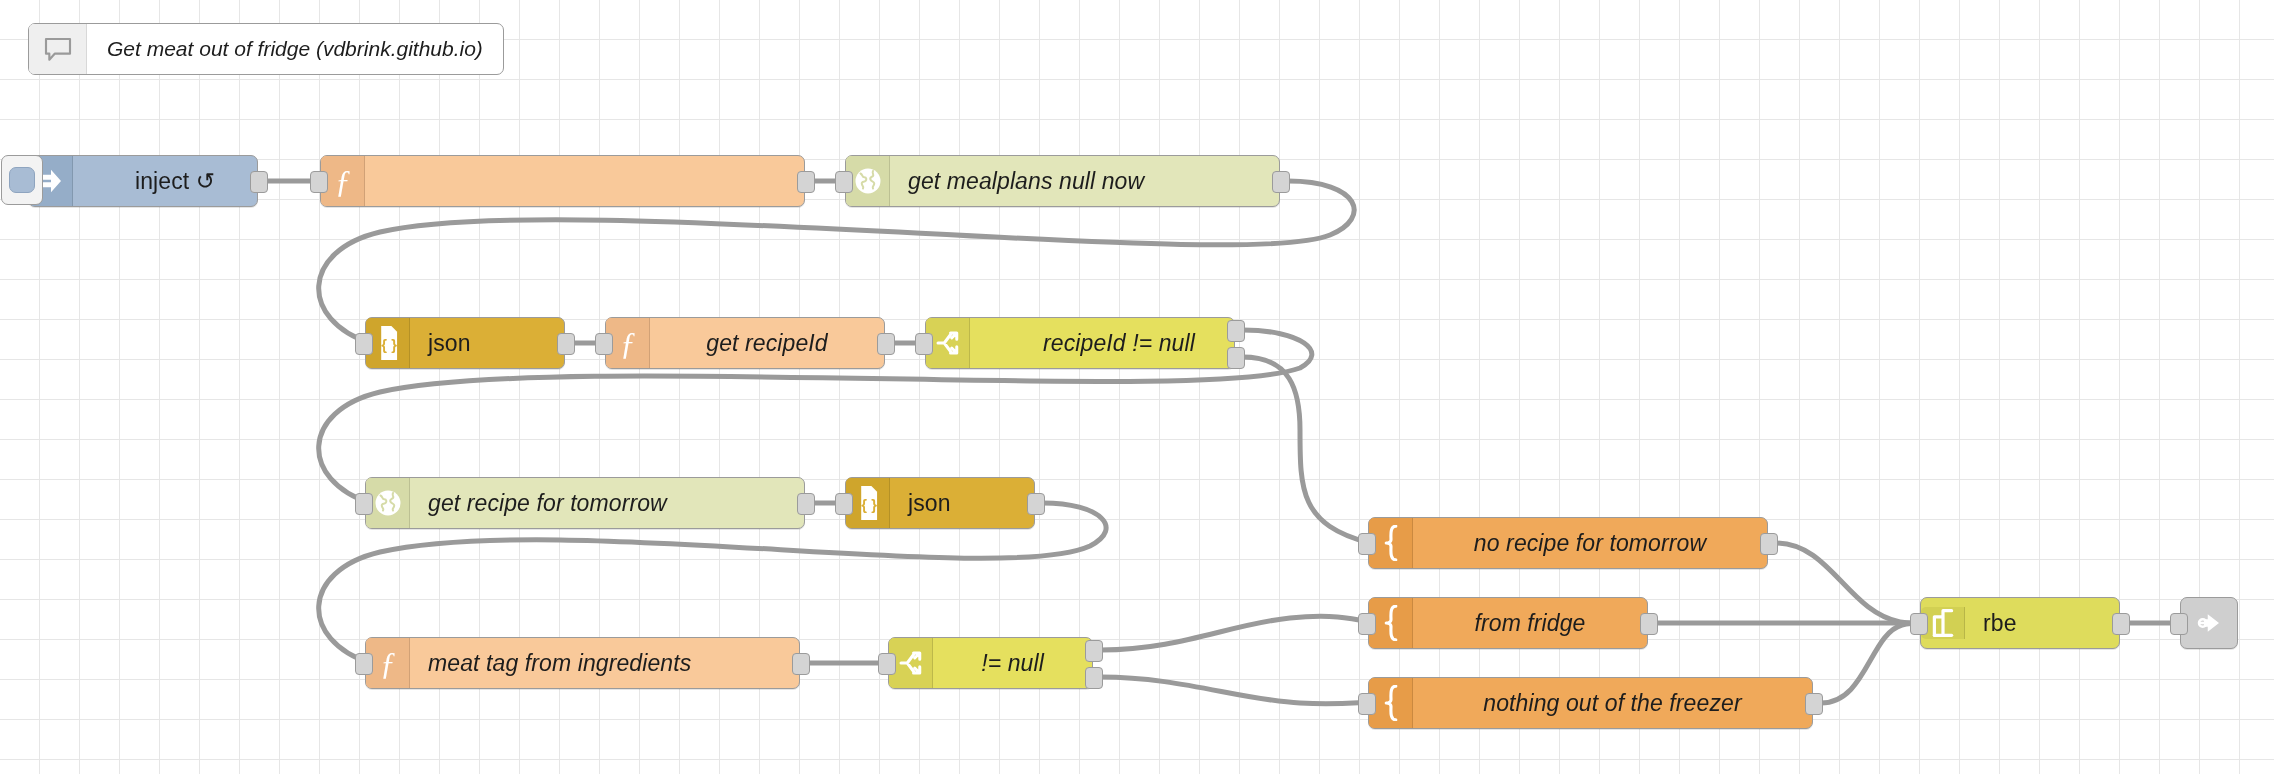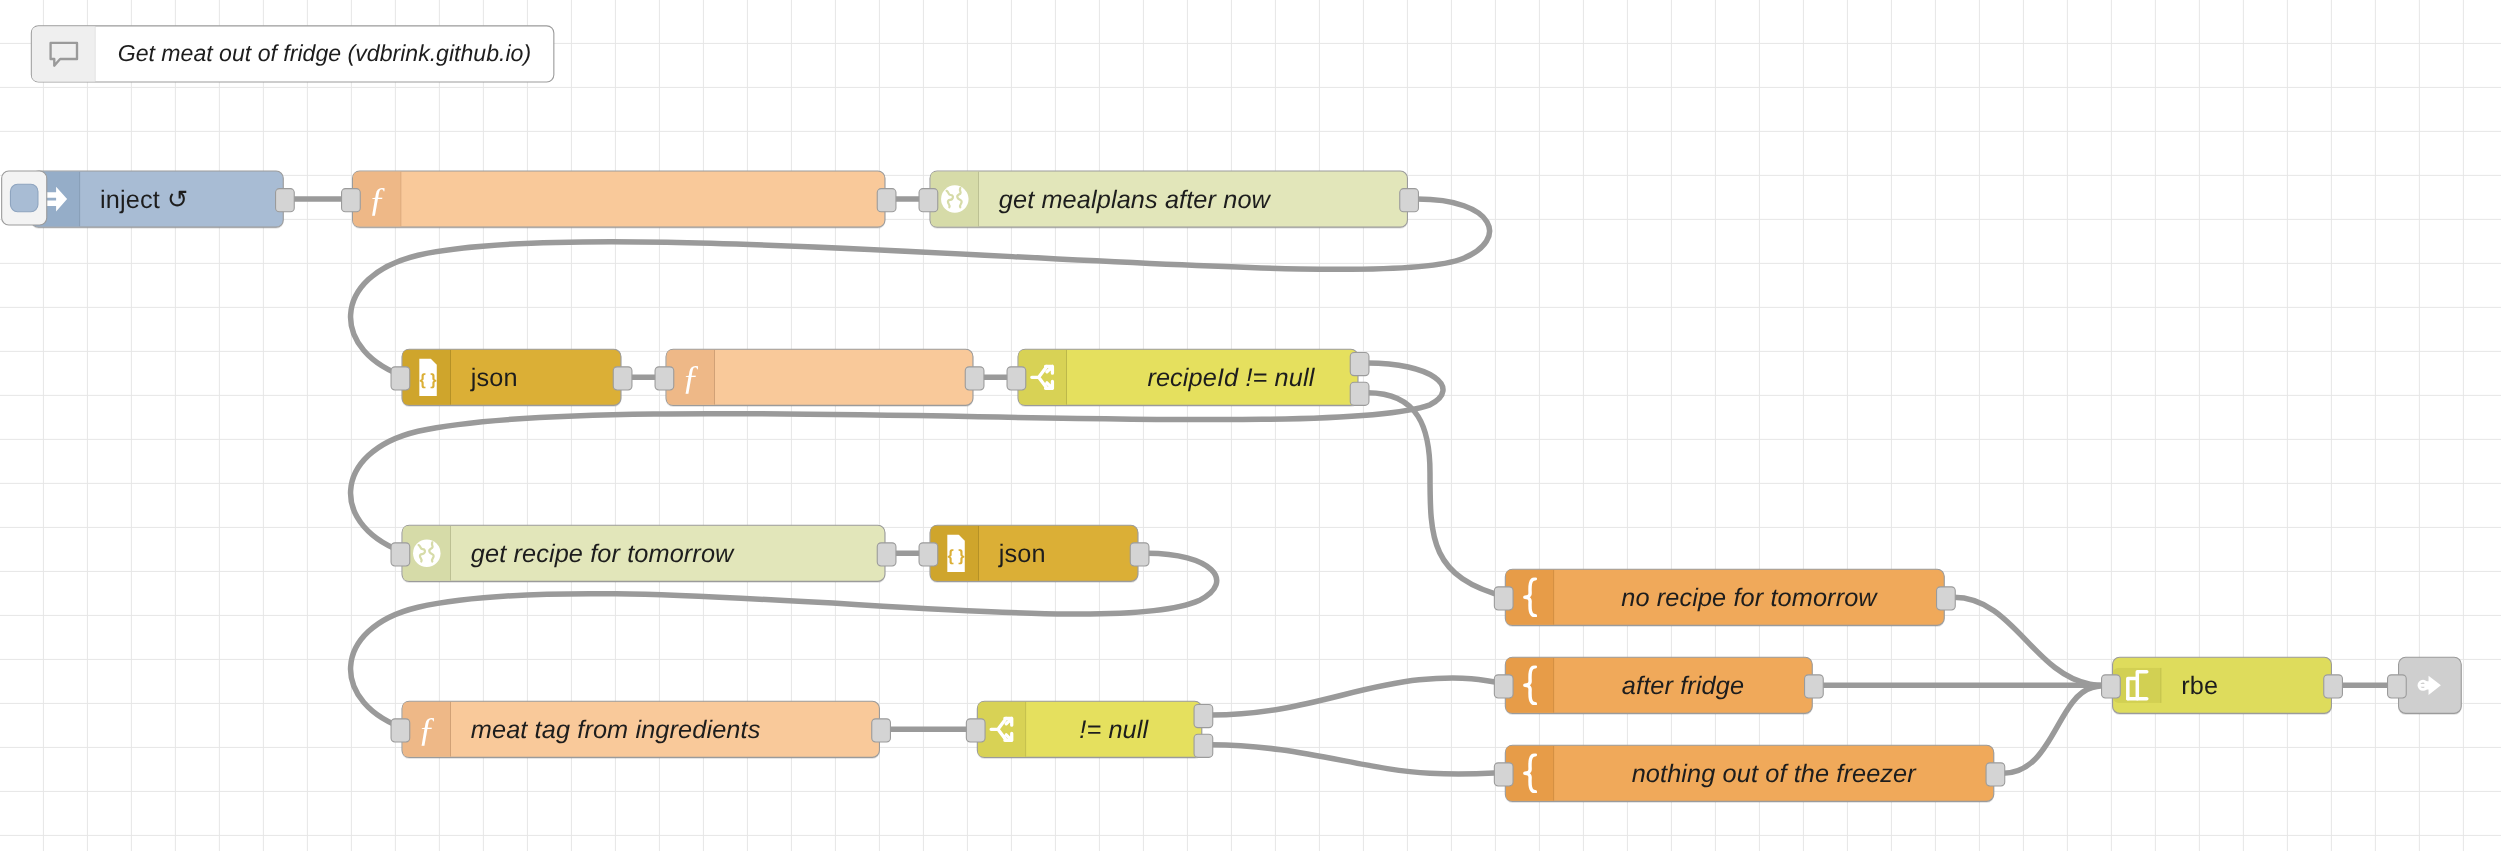--- a/index.html
+++ b/index.html
@@ -44,21 +44,21 @@
 
   
   .port{
     position:absolute; width:18px; height:22px;
     background:#d4d4d4; border:1.6px solid #9b9b9b; border-radius:4px;
   }
   .port.in{ left:-11px; }
   .port.out{ right:-11px; }
 
   
-  .n-inject   { background:#a8bcd4; }
+  .n-inject   { background:#a8bcd4;gap:44px; }
   .n-inject .icon-box{ background:#95adc8; }
   .n-function { background:#f9c99a; }
   .n-function .icon-box{ background:#eeb887; }
   .n-http     { background:#e2e6ba; }
   .n-http .icon-box{ background:#d6dba8; }
   .n-json     { background:#dbaf36; }
   .n-json .icon-box{ background:#cfa52c; }
   .n-switch   { background:#e5e05e; }
   .n-switch .icon-box{ background:#d8d255; }
   .n-template { background:#f0a95a; }
@@ -178,21 +178,21 @@
     <div class="port out" style="top:15px;"></div>
   </div>
 
   <div class="node n-http" style="left:845px; top:155px; width:435px;">
     <div class="icon-box">
       <svg width="30" height="30" viewBox="0 0 24 24">
         <circle cx="12" cy="12" r="10" fill="#fff"></circle>
         <path d="M6 6c2 1 1 3 3 3s2 2 1 3-3 0-3 2 2 2 1 4M16 4c-1 2 1 3 0 4s-3 1-2 3 3 1 3 3-2 2-1 4" stroke="#d6dba8" stroke-width="1.6" fill="none" stroke-linecap="round"></path>
       </svg>
     </div>
-    <div class="label">get mealplans after now</div>
+    <div class="label">get mealplans null now</div>
     <div class="port in" style="top:15px;"></div>
     <div class="port out" style="top:15px;"></div>
   </div>
 
   <div class="node n-json" style="left:365px; top:317px; width:200px;">
     <div class="icon-box">
       <svg width="26" height="34" viewBox="0 0 22 30">
         <path d="M5 0h9l5 5v25H5z" fill="#fff"></path>
         <text x="12" y="21" font-family="Liberation Sans, sans-serif" font-size="13" font-weight="bold" fill="#dbaf36" text-anchor="middle">{ }</text>
       </svg>
@@ -201,20 +201,21 @@
     <div class="port in" style="top:15px;"></div>
     <div class="port out" style="top:15px;"></div>
   </div>
 
   <div class="node n-function" style="left:605px; top:317px; width:280px;">
     <div class="icon-box">
       <svg width="26" height="34" viewBox="0 0 20 28">
         <text x="10" y="23" font-family="Liberation Serif, serif" font-size="26" font-style="italic" fill="#fff" text-anchor="middle">ƒ</text>
       </svg>
     </div>
+    <div class="label center">get recipeId</div>
     <div class="port in" style="top:15px;"></div>
     <div class="port out" style="top:15px;"></div>
   </div>
 
   <div class="node n-switch" style="left:925px; top:317px; width:310px;gap:34px;">
     <div class="icon-box">
       <svg width="30" height="30" viewBox="0 0 24 24">
         <path d="M19 4l-4 4M19 4v5M19 4h-5M4 12h5l6-8M4 12h5l6 8M19 20l-4-4M19 20v-5M19 20h-5" stroke="#fff" stroke-width="2.4" fill="none" stroke-linecap="round" stroke-linejoin="round"></path>
       </svg>
     </div>
@@ -281,21 +282,21 @@
     <div class="port in" style="top:15px;"></div>
     <div class="port out" style="top:15px;"></div>
   </div>
 
   <div class="node n-template" style="left:1368px; top:597px; width:280px;">
     <div class="icon-box">
       <svg width="28" height="36" viewBox="0 0 18 30">
         <path d="M13 1C8 1 9 9 9 12s-4 3-4 3 4 0 4 3 -1 11 4 11" stroke="#fff" stroke-width="2.6" fill="none" stroke-linecap="round" stroke-linejoin="round"></path>
       </svg>
     </div>
-    <div class="label center">after fridge</div>
+    <div class="label center">from fridge</div>
     <div class="port in" style="top:15px;"></div>
     <div class="port out" style="top:15px;"></div>
   </div>
 
   <div class="node n-template" style="left:1368px; top:677px; width:445px;">
     <div class="icon-box">
       <svg width="28" height="36" viewBox="0 0 18 30">
         <path d="M13 1C8 1 9 9 9 12s-4 3-4 3 4 0 4 3 -1 11 4 11" stroke="#fff" stroke-width="2.6" fill="none" stroke-linecap="round" stroke-linejoin="round"></path>
       </svg>
     </div>

